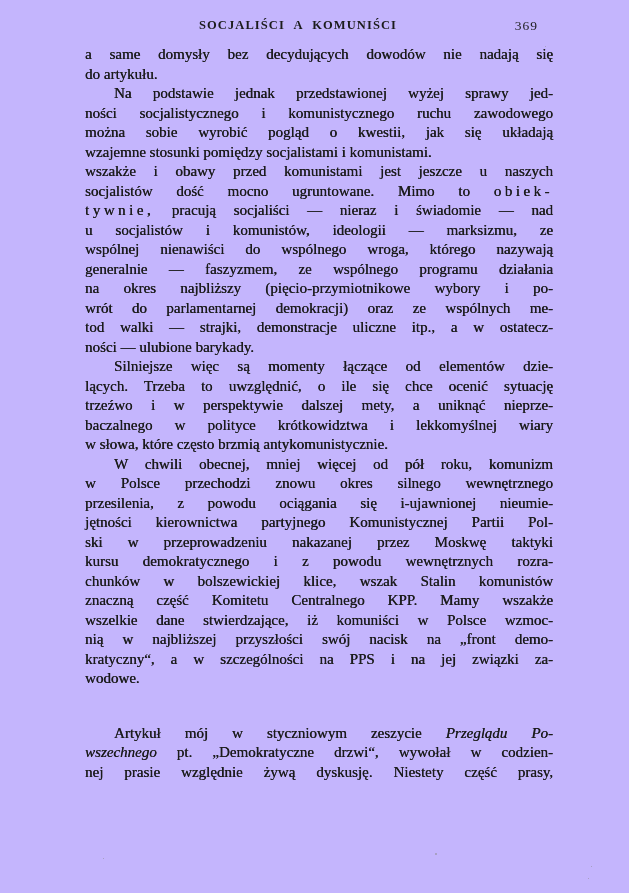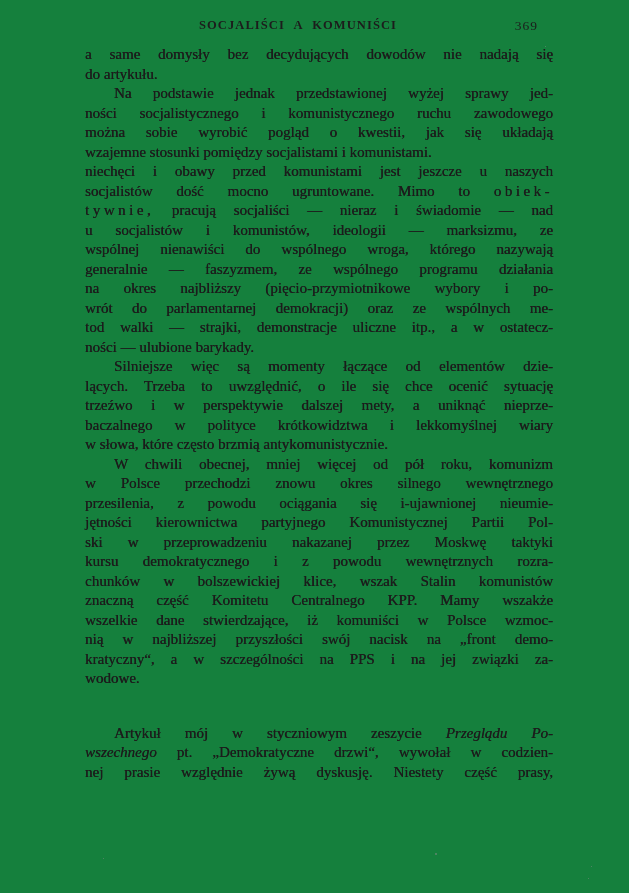--- a/index.html
+++ b/index.html
@@ -1,20 +1,20 @@
 <!DOCTYPE html>
 <html><head>
 <meta charset="utf-8">
 <style>
   html, body { margin: 0; padding: 0; }
   .page {
     position: relative;
     width: 629px;
     height: 893px;
-    background: #15803d;
+    background: #c4b5fd;
     overflow: hidden;
     font-family: "Liberation Serif", serif;
     color: #1c1c1c;
   }
   .content {
     position: absolute;
     left: 85px;
     top: 18px;
     width: 468px;
   }
@@ -81,21 +81,21 @@
           <div class="line just"><span class="seg-normal">a same domysły bez decydujących dowodów nie nadają się</span></div>
           <div class="line"><span class="seg-normal">do artykułu.</span></div>
         </div>
         <div class="para">
           <div class="line just"><span class="ind"></span><span class="seg-normal">Na podstawie jednak przedstawionej wyżej sprawy jed-</span></div>
           <div class="line just"><span class="seg-normal">ności socjalistycznego i komunistycznego ruchu zawodowego</span></div>
           <div class="line just"><span class="seg-normal">można sobie wyrobić pogląd o kwestii, jak się układają</span></div>
           <div class="line"><span class="seg-normal">wzajemne stosunki pomiędzy socjalistami i komunistami.</span></div>
         </div>
         <div class="para">
-          <div class="line just"><span class="seg-normal">niechęci i obawy przed komunistami jest jeszcze u naszych</span></div>
+          <div class="line just"><span class="seg-normal">wszakże i obawy przed komunistami jest jeszcze u naszych</span></div>
           <div class="line just"><span class="seg-normal">socjalistów dość mocno ugruntowane. Mimo to </span><span class="seg-spaced">obiek-</span></div>
           <div class="line just"><span class="seg-spaced">tywnie,</span><span class="seg-normal"> pracują socjaliści — nieraz i świadomie — nad</span></div>
           <div class="line just"><span class="seg-normal">u socjalistów i komunistów, ideologii — marksizmu, ze</span></div>
           <div class="line just"><span class="seg-normal">wspólnej nienawiści do wspólnego wroga, którego nazywają</span></div>
           <div class="line just"><span class="seg-normal">generalnie — faszyzmem, ze wspólnego programu działania</span></div>
           <div class="line just"><span class="seg-normal">na okres najbliższy (pięcio-przymiotnikowe wybory i po-</span></div>
           <div class="line just"><span class="seg-normal">wrót do parlamentarnej demokracji) oraz ze wspólnych me-</span></div>
           <div class="line just"><span class="seg-normal">tod walki — strajki, demonstracje uliczne itp., a w ostatecz-</span></div>
           <div class="line"><span class="seg-normal">ności — ulubione barykady.</span></div>
         </div>

